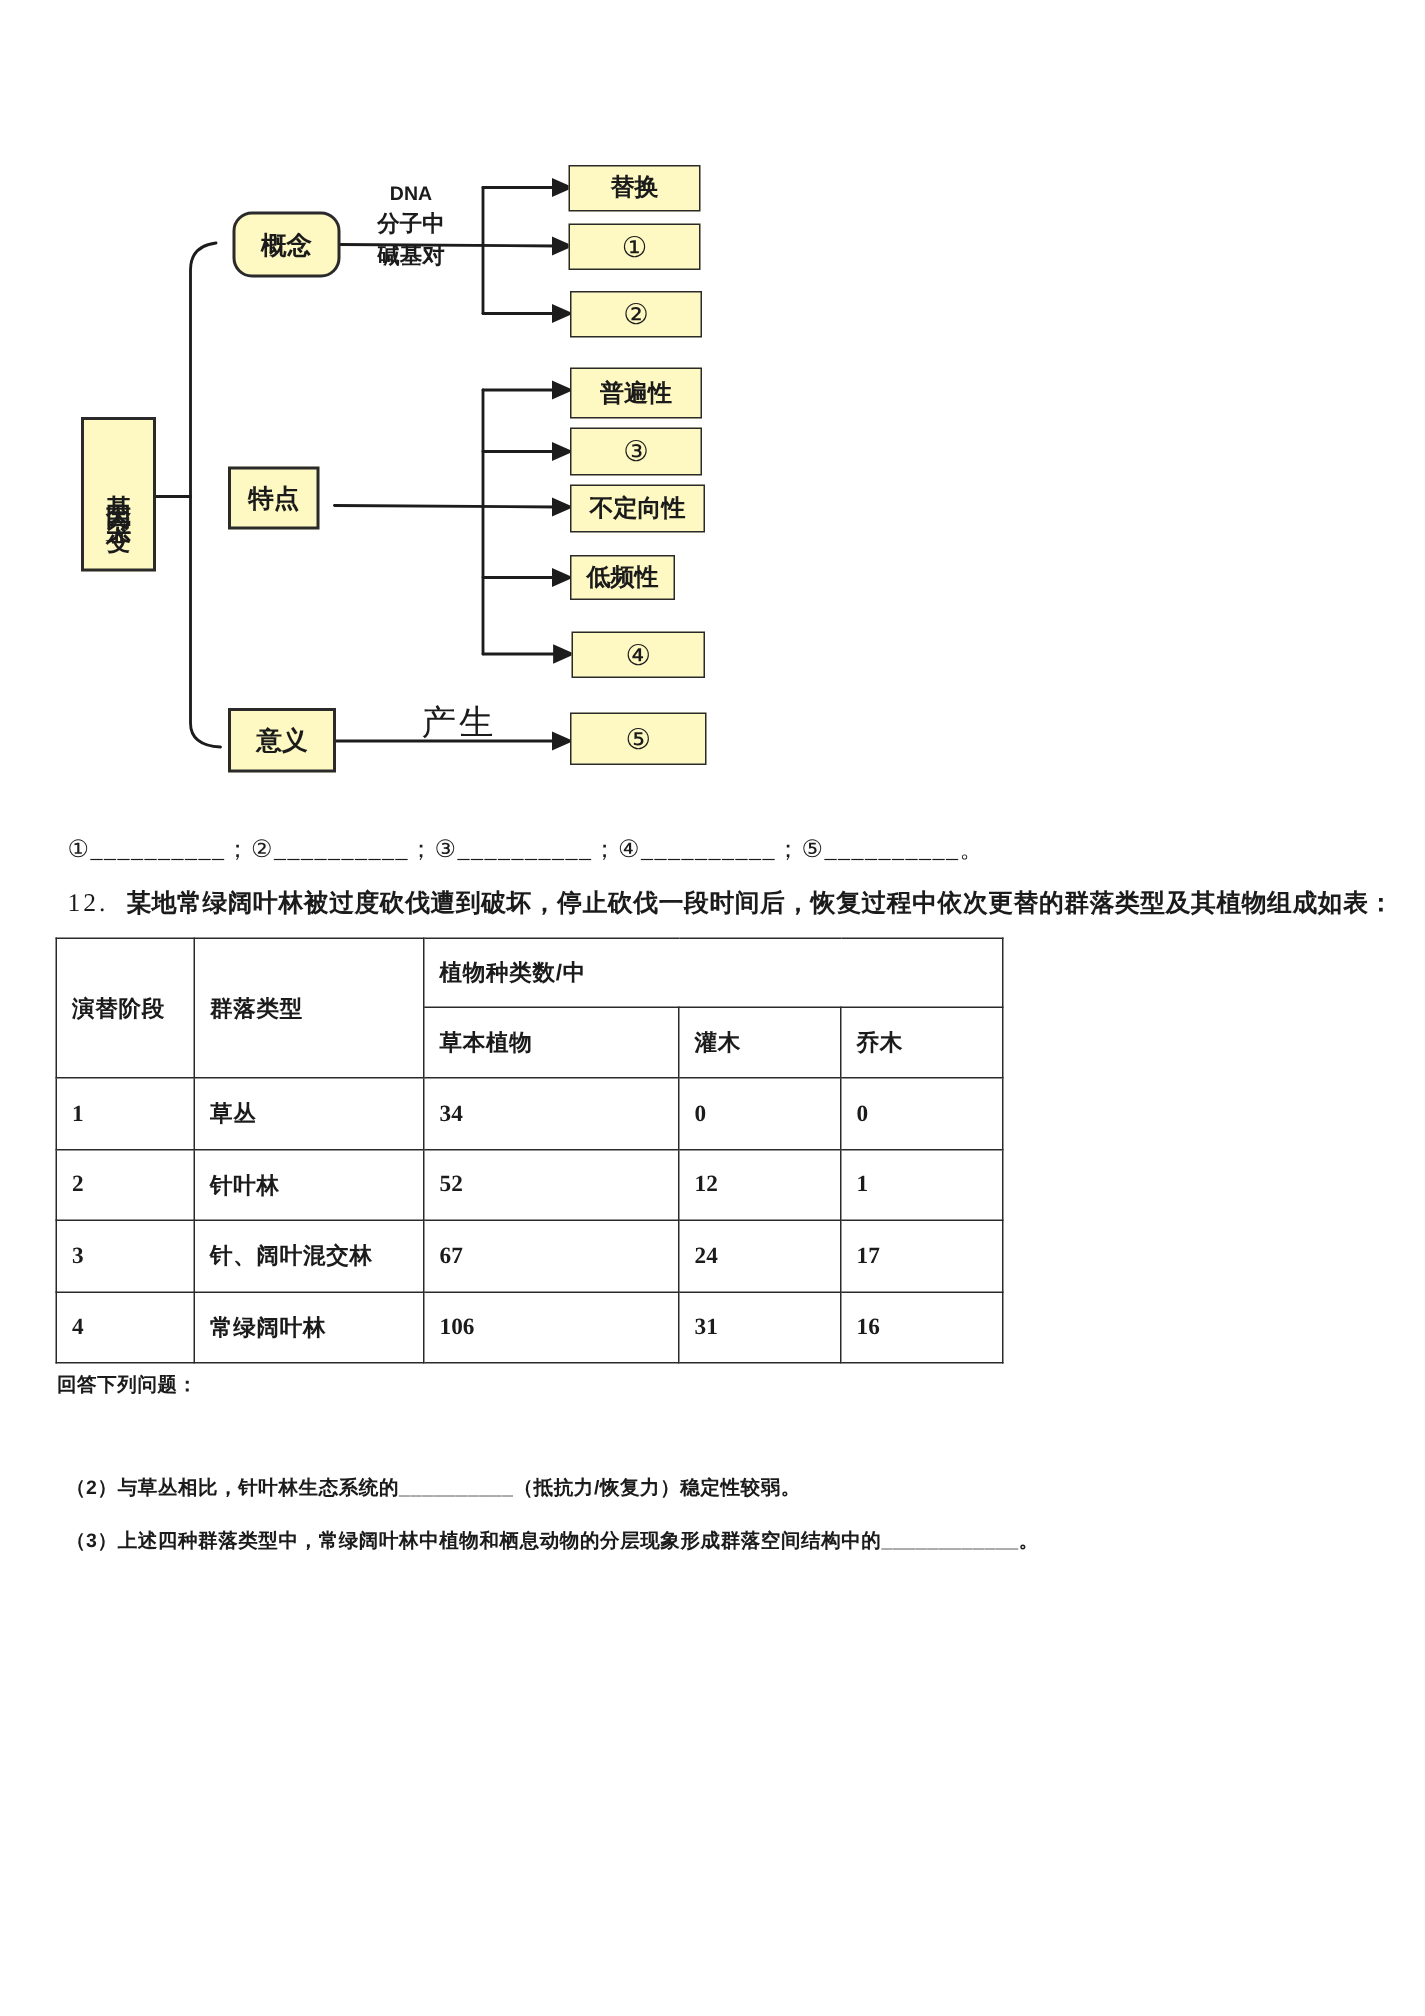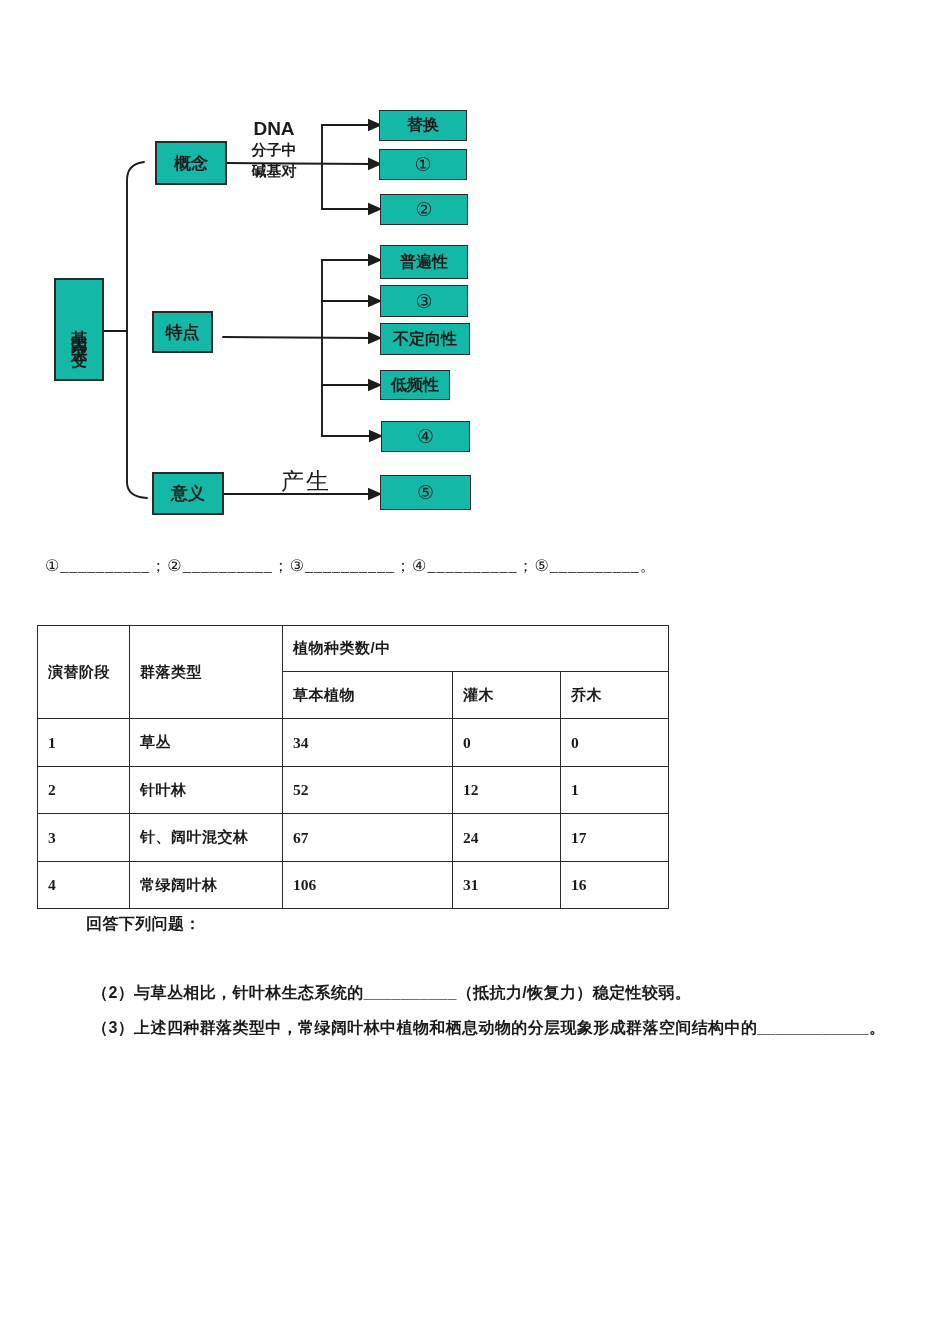--- a/index.html
+++ b/index.html
@@ -6,35 +6,35 @@
   body{
     width:950px;height:1344px;background:#ffffff;
     font-family:"Liberation Sans", sans-serif;color:#1b1b1b;
     position:relative;overflow:hidden;
   }
   .page{position:absolute;inset:0;}
   
   .diagram{position:absolute;left:0;top:0;width:950px;height:545px;}
   .diagram svg{position:absolute;left:0;top:0;}
   .dbox{
-    position:absolute;box-sizing:border-box;background:#14b8a6;
+    position:absolute;box-sizing:border-box;background:#fef9c3;
     border:2px solid #2a2a2a;display:flex;align-items:center;justify-content:center;
     font-weight:700;font-size:17px;white-space:nowrap;
   }
   .dbox.target{font-size:16px;border-width:1.8px;}
   .dbox.circ{font-size:19px;font-weight:400;}
   .gene{
     writing-mode:vertical-rl;text-orientation:upright;letter-spacing:7px;
     font-size:17px;
   }
   .edge-label{
     position:absolute;text-align:center;font-weight:700;line-height:21px;
     font-size:15px;white-space:nowrap;
   }
-  .edge-label .lat{font-size:19px;display:block;}
+  .edge-label .lat{font-size:13px;display:block;}
   .edge-label span{display:block;}
   .produce{position:absolute;font-weight:400;font-size:23px;letter-spacing:2px;}
   
   .blanks-line{
     position:absolute;left:45px;top:556px;
     font-family:"Liberation Serif", serif;font-size:16px;font-weight:400;
     letter-spacing:1px;white-space:nowrap;
   }
   .q12{position:absolute;left:45px;top:591px;font-size:16.5px;font-weight:700;
     letter-spacing:0.4px;white-space:nowrap;}
@@ -43,21 +43,21 @@
   
   table.succession{
     position:absolute;left:37px;top:625px;border-collapse:collapse;background:#fff;
   }
   table.succession td{
     border:1.6px solid #2a2a2a;padding:0 6px 0 10px;text-align:left;
     font-weight:700;font-size:15px;vertical-align:middle;letter-spacing:0.5px;
   }
   table.succession .num{font-family:"Liberation Serif", serif;font-size:15.5px;letter-spacing:0;}
   
-  .ansline{position:absolute;font-size:16px;font-weight:700;letter-spacing:0.4px;white-space:nowrap;margin-left:48px;}
+  .ansline{position:absolute;font-size:13px;font-weight:700;letter-spacing:0.4px;white-space:nowrap;}
 </style>
 </head>
 <body>
 
 <div class="page">
 
   <div class="diagram">
 
     <svg width="950" height="545" viewBox="0 0 950 545">
       <defs>
@@ -80,21 +80,21 @@
         <path d="M322,301 L371,301" marker-end="url(#arrow)"></path>
         <path d="M322,385 L371,385" marker-end="url(#arrow)"></path>
         <path d="M322,436 L372,436" marker-end="url(#arrow)"></path>
 
         <path d="M224,494 L371,494" marker-end="url(#arrow)"></path>
       </g>
     </svg>
 
     <div class="dbox gene" style="left:54px;top:278px;width:50px;height:103px;">基因突变</div>
 
-    <div class="dbox" style="left:155px;top:141px;width:72px;height:44px;">概念</div>
+    <div class="dbox" style="left:155px;top:141px;width:72px;height:44px;border-radius:13px;">概念</div>
     <div class="dbox" style="left:152px;top:311px;width:61px;height:42px;">特点</div>
     <div class="dbox" style="left:152px;top:472px;width:72px;height:43px;">意义</div>
 
     <div class="edge-label" style="left:236px;top:118px;width:76px;">
       <span class="lat">DNA</span>
       <span>分子中</span>
       <span>碱基对</span>
     </div>
     <div class="produce" style="left:281px;top:466px;">产生</div>
 
@@ -104,20 +104,23 @@
     <div class="dbox target" style="left:380px;top:245px;width:88px;height:34px;">普遍性</div>
     <div class="dbox target circ" style="left:380px;top:285px;width:88px;height:32px;">③</div>
     <div class="dbox target" style="left:380px;top:323px;width:90px;height:32px;">不定向性</div>
     <div class="dbox target" style="left:380px;top:370px;width:70px;height:30px;">低频性</div>
     <div class="dbox target circ" style="left:381px;top:421px;width:89px;height:31px;">④</div>
     <div class="dbox target circ" style="left:380px;top:475px;width:91px;height:35px;">⑤</div>
   </div>
 
   <div class="blanks-line">①__________；②__________；③__________；④__________；⑤__________。</div>
 
+  <div class="q12">
+    <span class="qnum">12.</span><span>某地常绿阔叶林被过度砍伐遭到破坏，停止砍伐一段时间后，恢复过程中依次更替的群落类型及其植物组成如表：</span>
+  </div>
 
   <table class="succession">
     <colgroup>
       <col style="width:92px">
         <col style="width:153px">
         <col style="width:170px">
       <col style="width:108px">
         <col style="width:108px">
     </colgroup>
     <tbody>

